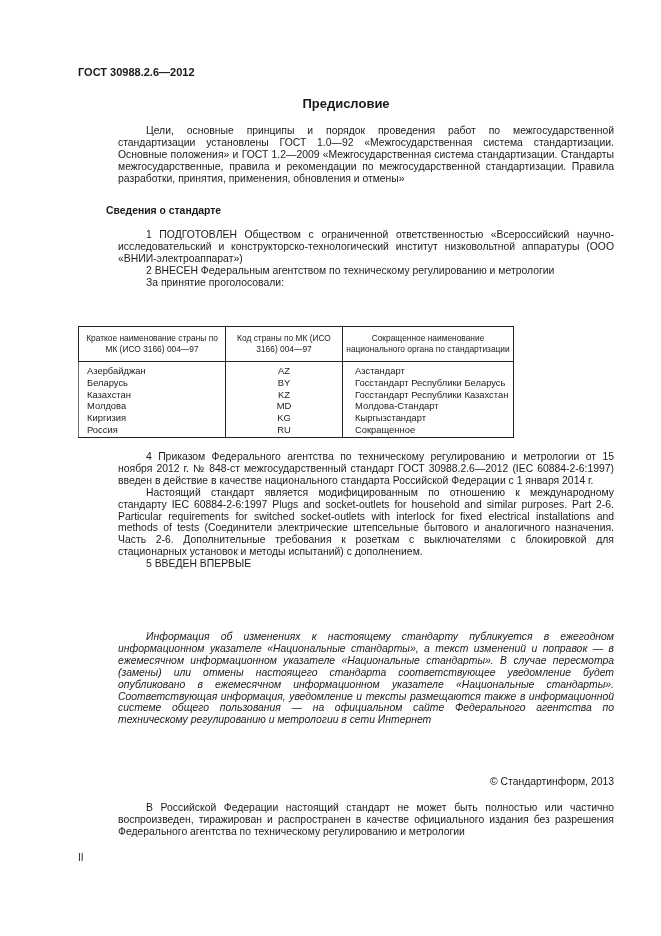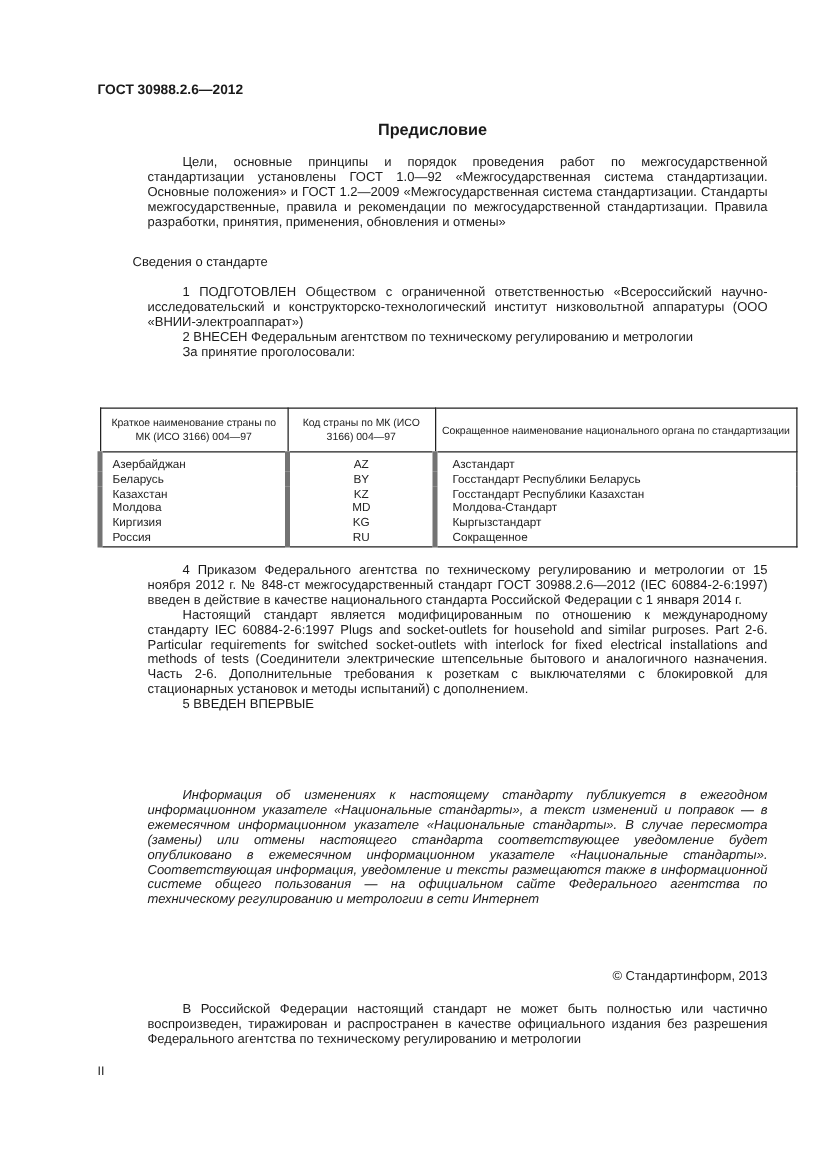--- a/index.html
+++ b/index.html
@@ -8,31 +8,31 @@
       font-family: "Liberation Sans", sans-serif; color: #1a1a1a;
     }
     .page { position: absolute; left: 78px; top: 0; width: 536px; }
     .hdr { position: absolute; top: 66px; left: 0; font-size: 11px; font-weight: bold; }
     .title { position: absolute; top: 96px; left: 0; width: 536px; text-align: center; font-size: 13px; font-weight: bold; }
     .p {
       font-size: 10.4px; line-height: 11.9px; text-align: justify; margin: 0;
     }
     .ind { text-indent: 28px; margin-left: 40px; }
     .block { position: absolute; left: 0; width: 536px; }
-    .sub { font-weight: normal; font-size: 10.4px; padding-left: 28px; }
+    .sub { font-weight: bold; font-size: 10.4px; padding-left: 28px; }
     table.votes {
-      position: absolute; left: 0; top: 326px; width: 560px;
+      position: absolute; left: 0; top: 326px; width: 436px;
       border-collapse: collapse; font-size: 8.4px; color: #222;
     }
     table.votes th {
       font-weight: normal; border: 1px solid #222; border-bottom: 1.5px solid #222;
       padding: 3px 2px; text-align: center; line-height: 11px; height: 28px;
     }
     table.votes td {
-      border-left: 4px solid #737373; border-right: 1px solid #222;
+      border-left: 1px solid #737373; border-right: 1px solid #222;
       font-size: 9.4px; line-height: 11.8px; padding: 0;
     }
     table.votes tbody tr:first-child td { padding-top: 3px; }
     table.votes tbody tr:last-child td { border-bottom: 1px solid #222; padding-bottom: 1px; }
     .c1 { width: 138px; padding-left: 8px !important; }
     .c2 { width: 114px; text-align: center; }
     .c3 { padding-left: 12px !important; }
     .it { font-style: italic; }
     .copy { position: absolute; top: 776px; left: 0; width: 536px; text-align: right; font-size: 10.4px; }
     .pgnum { position: absolute; top: 852px; left: 0; font-size: 10px; }

